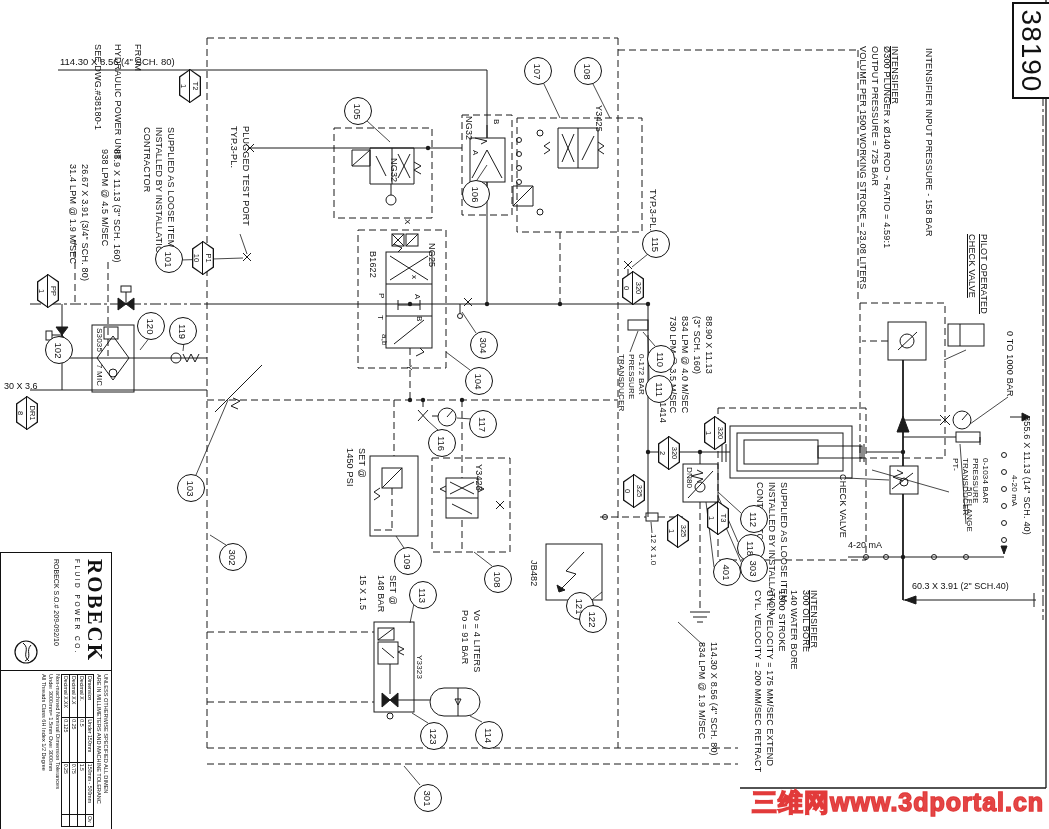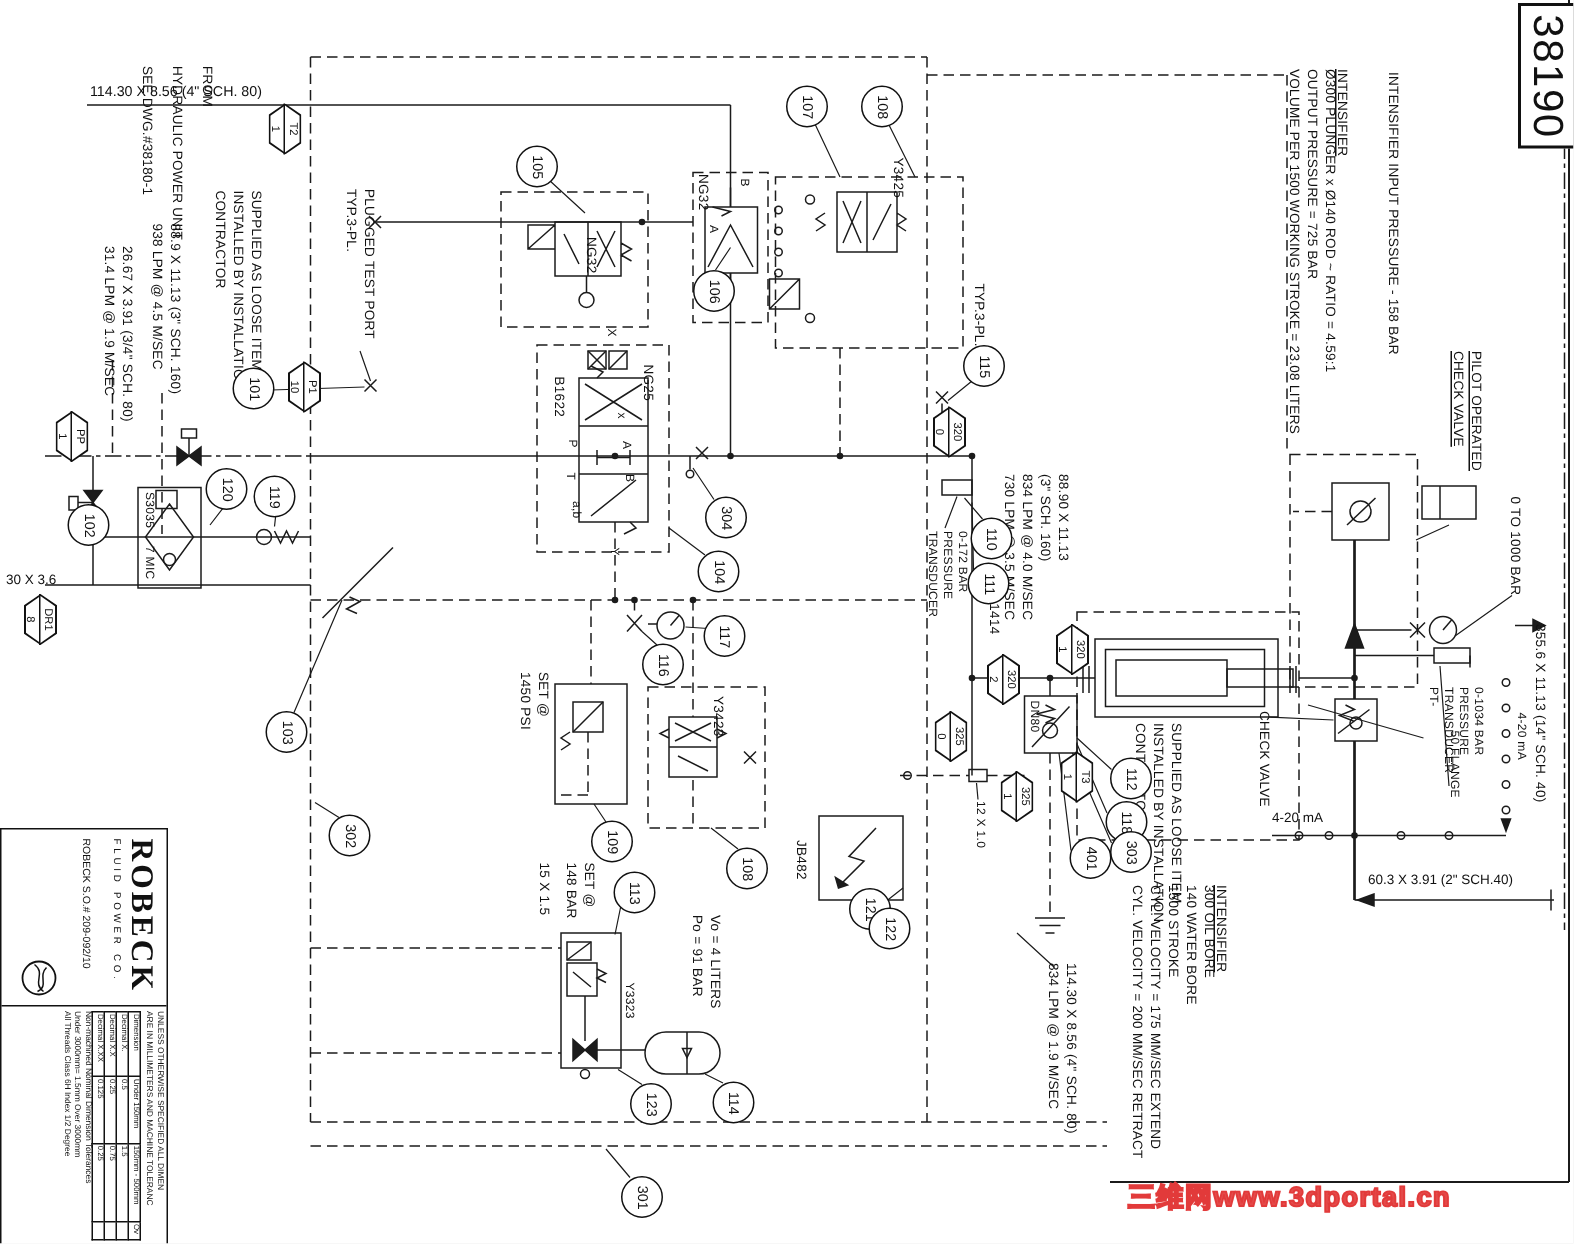--- a/index.html
+++ b/index.html
@@ -19,21 +19,21 @@
      clip-path:polygon(0 50%,22% 0,78% 0,100% 50%,78% 100%,22% 100%);}
   .hex .inner{position:absolute;inset:1.3px;background:#fff;
      clip-path:polygon(0 50%,22% 0,78% 0,100% 50%,78% 100%,22% 100%);}
   .hex .t{position:absolute;left:0;right:0;top:0;height:11px;text-align:center;
      font-size:7.5px;line-height:11px;z-index:2;border-bottom:1px solid #111;}
   .hex .b{position:absolute;left:0;right:0;bottom:0;height:9px;text-align:center;
      font-size:7.5px;line-height:9px;z-index:2;}
   #dwgno{position:absolute;left:1012px;top:2px;width:35px;height:93px;border:2px solid #111;
      display:flex;align-items:center;justify-content:center;background:#fff;z-index:4;}
   #dwgno span{transform:rotate(90deg);font-size:28px;letter-spacing:1px;}
-  #watermark{position:absolute;left:752px;top:786px;font-size:18px;font-weight:800;
+  #watermark{position:absolute;left:752px;top:786px;font-size:25px;font-weight:800;
      letter-spacing:1px;color:rgba(255,255,255,0.05);-webkit-text-stroke:1.4px #e23a3a;
      text-shadow:0 0 1px #e23a3a;z-index:5;font-style:normal;}
   
   #tb{position:absolute;left:112px;top:552px;width:277px;height:110px;
       transform:rotate(90deg);transform-origin:0 0;border:1.2px solid #111;background:#fff;
       display:flex;z-index:4;}
   #tb .logo{width:118px;border-right:1.2px solid #111;padding:4px 4px 2px 6px;box-sizing:border-box;}
   #tb .logo .big{font-size:21px;font-weight:bold;letter-spacing:2px;font-family:"Liberation Serif",serif;}
   #tb .logo .sub{font-size:6.5px;letter-spacing:2.5px;margin-top:1px;}
   #tb .logo .so{font-size:7px;margin-top:14px;}

